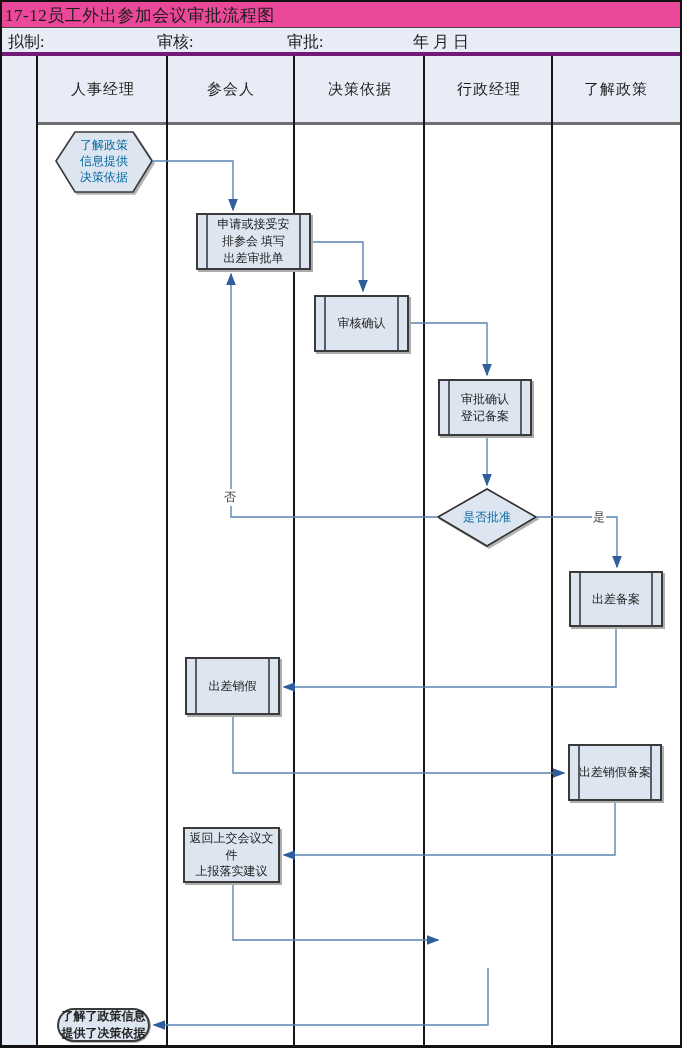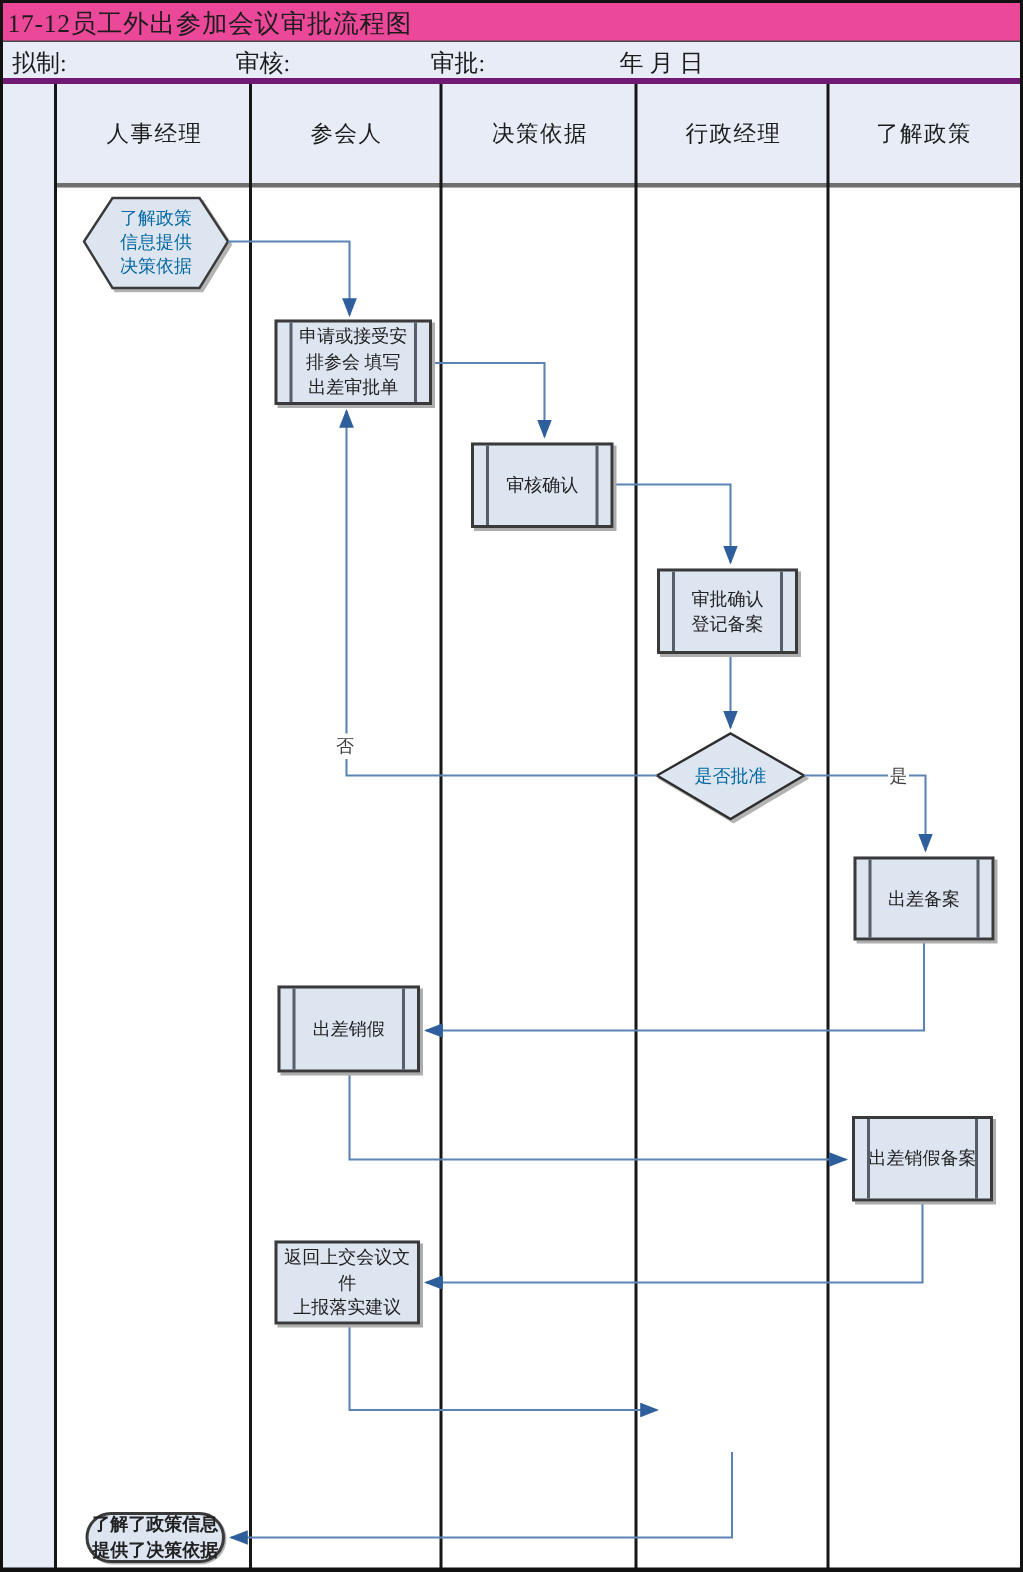--- a/index.html
+++ b/index.html
@@ -86,21 +86,21 @@
   <div class="vline" style="left:166px"></div>
   <div class="vline" style="left:293px"></div>
   <div class="vline" style="left:423px"></div>
   <div class="vline" style="left:551px"></div>
 
   <div class="shape-text" style="left:62px;top:134px;width:84px;height:54px">了解政策
 信息提供
 决策依据</div>
   <div class="shape-text" style="left:440px;top:509px;width:94px;height:16px">是否批准</div>
 
-  <div class="node proc" style="left:183px;top:213px;width:105px;height:57px">申请或接受安
+  <div class="node proc" style="left:196px;top:213px;width:115px;height:57px">申请或接受安
 排参会 填写
 出差审批单</div>
   <div class="node proc" style="left:314px;top:295px;width:95px;height:57px">审核确认</div>
   <div class="node proc" style="left:438px;top:379px;width:94px;height:57px">审批确认
 登记备案</div>
   <div class="node proc" style="left:569px;top:571px;width:94px;height:56px">出差备案</div>
   <div class="node proc" style="left:185px;top:657px;width:95px;height:58px">出差销假</div>
   <div class="node proc" style="left:568px;top:744px;width:94px;height:57px">出差销假备案</div>
   <div class="node" style="left:183px;top:827px;width:97px;height:56px">返回上交会议文件
 上报落实建议</div>

